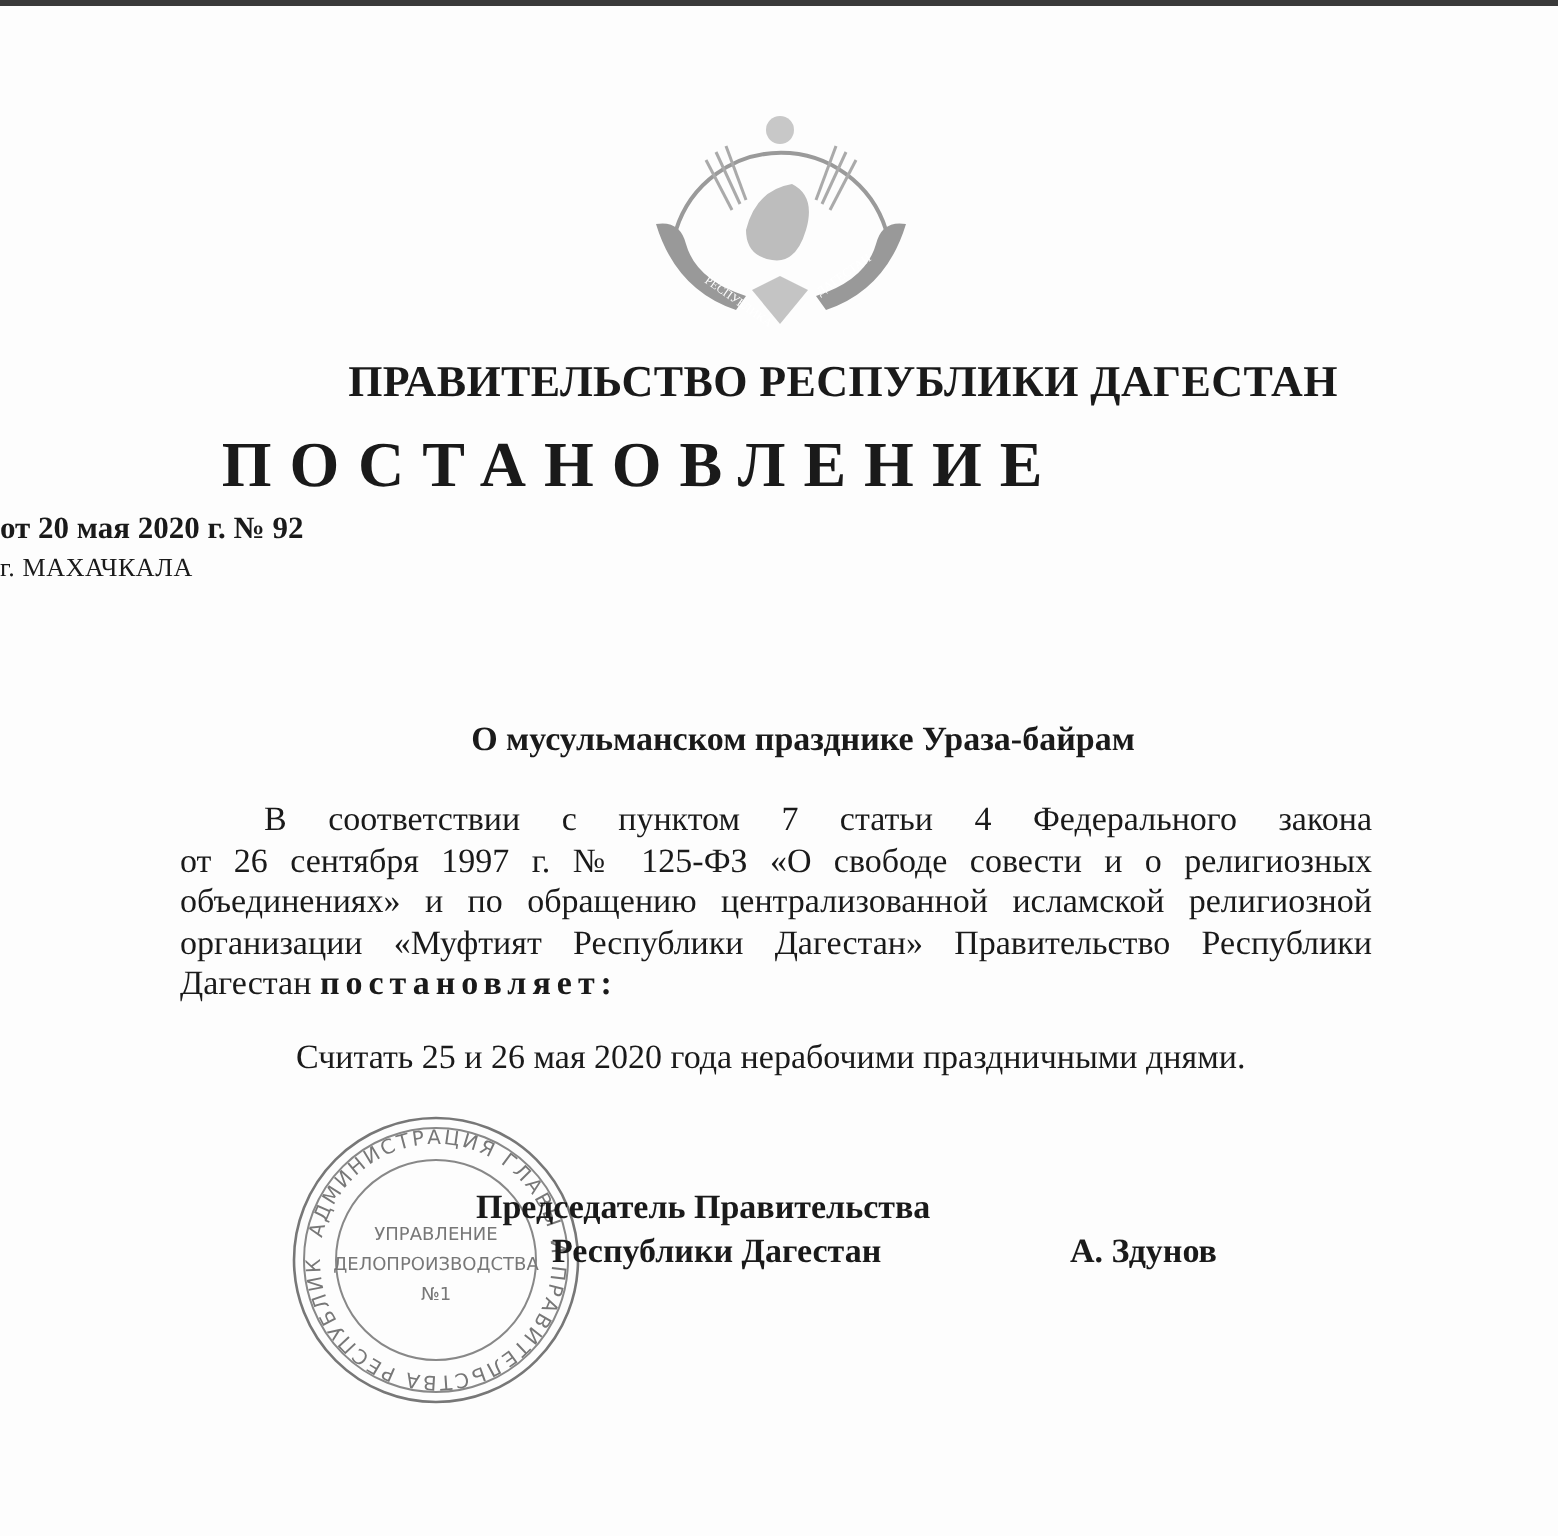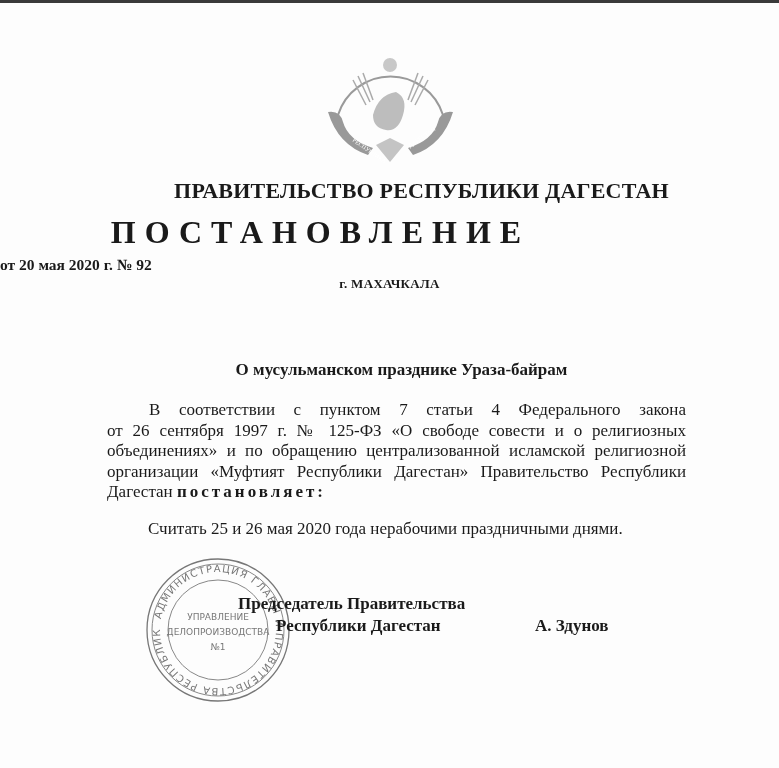--- a/index.html
+++ b/index.html
@@ -11,28 +11,28 @@
   .emblem { position: absolute; left: 318px; top: 40px; width: 145px; height: 130px; }
   .gov {
     position: absolute; left: 0; width: 779px; top: 178px; text-align: center;
     font-weight: bold; font-size: 22px; letter-spacing: 0.2px; padding-left: 32px;
   }
   .title {
     position: absolute; left: 0; width: 633px; top: 214px; text-align: center;
     font-weight: bold; font-size: 32px; letter-spacing: 9px; padding-left: 8px; box-sizing: border-box;
   }
   .date { position: absolute; left: 0; width: 779px; top: 256px; font-weight: bold; font-size: 15.5px; }
-  .city { position: absolute; left: 0; width: 779px; top: 276px; text-align: center; font-weight: bold; font-size: 13px; letter-spacing: 0.3px; }
+  .city { position: absolute; left: 0; width: 779px; top: 276px; font-weight: normal; font-size: 13px; letter-spacing: 0.3px; }
   .subject { position: absolute; left: 12px; width: 779px; top: 360px; text-align: center; font-weight: bold; font-size: 17px; }
   .body {
     position: absolute; left: 90px; width: 596px; top: 400px; font-size: 17px; line-height: 20.5px;
     text-align: justify;
   }
   .body p { margin: 16px; text-indent: 42px; text-align-last: auto; }
-  .body .line { display: block; text-align: justify; text-align-last: justify; margin-left: 17px; }
+  .body .line { display: block; text-align: justify; text-align-last: justify; }
   .body .last { text-align-last: left; }
   .spaced { font-weight: bold; letter-spacing: 3px; }
   .decree { margin: 0; text-indent: 42px; }
   .sig { position: absolute; font-weight: bold; font-size: 17px; }
   .stamp { position: absolute; left: 144px; top: 556px; width: 148px; height: 148px; }
 </style>
 </head>
 <body>
 
 <div class="topbar"></div>

